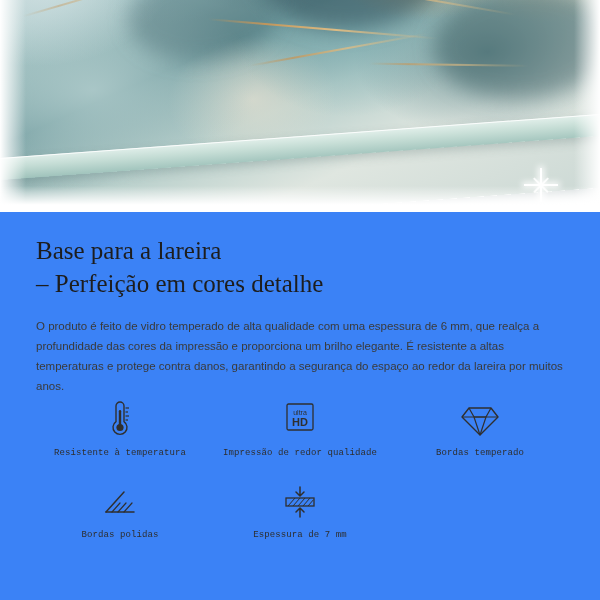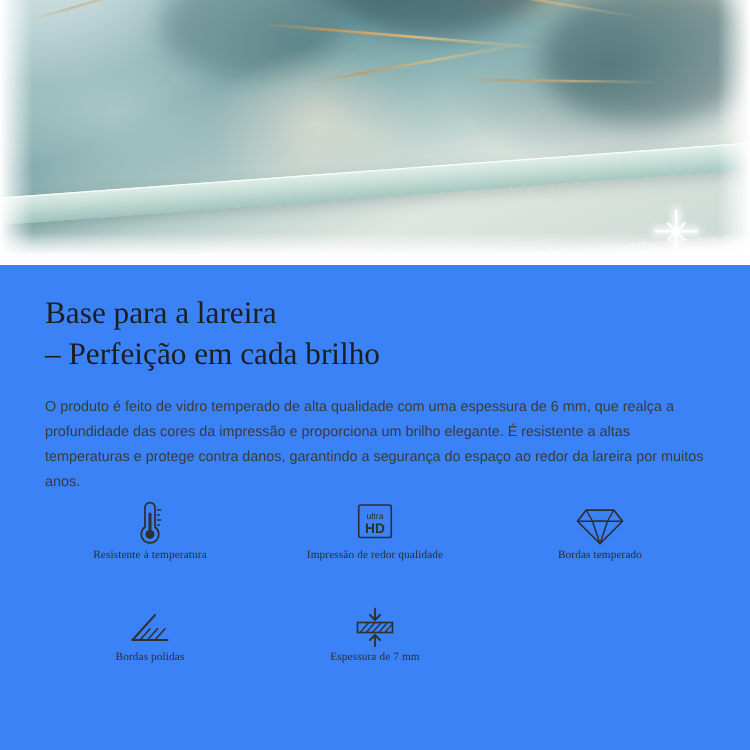--- a/index.html
+++ b/index.html
@@ -200,25 +200,26 @@
     align-items: center;
     justify-content: flex-start;
   }
   .feature .ic {
     height: 40px;
     display: flex;
     align-items: flex-end;
     justify-content: center;
   }
   .feature .cap {
+    margin-top: 10px;
     font-size: 9px;
     color: #2e2e2e;
     text-align: center;
     letter-spacing: .1px;
-    font-family: Liberation Serif, serif;
+    font-family: Liberation Mono, monospace;
   }
   svg { display: block; }
 </style>
 </head>
 <body>
 
 <div class="page">
 
   <div class="hero">
     <div class="hero-art">
@@ -242,21 +243,21 @@
         <div class="diag2"></div>
     </div>
     <div class="hero-left-fade"></div>
     <div class="hero-right-fade"></div>
     <div class="hero-fade"></div>
   </div>
 
   <div class="content">
     <h1 class="headline">
       <span>Base para a lareira</span>
-      <span class="l2">– Perfeição em cada brilho</span>
+      <span class="l2">– Perfeição em cores detalhe</span>
     </h1>
     <p class="body-copy">O produto é feito de vidro temperado de alta qualidade com uma espessura de 6 mm, que realça a profundidade das cores da impressão e proporciona um brilho elegante. É resistente a altas temperaturas e protege contra danos, garantindo a segurança do espaço ao redor da lareira por muitos anos.</p>
   </div>
 
   <div class="features">
 
     <div class="feature">
       <div class="ic">
         <svg width="30" height="40" viewBox="0 0 30 40">
           <path d="M15 4c-2.2 0-4 1.8-4 4v15.6a7 7 0 1 0 8 0V8c0-2.2-1.8-4-4-4z" fill="none" stroke="#2f2f2f" stroke-width="1.4"></path>

